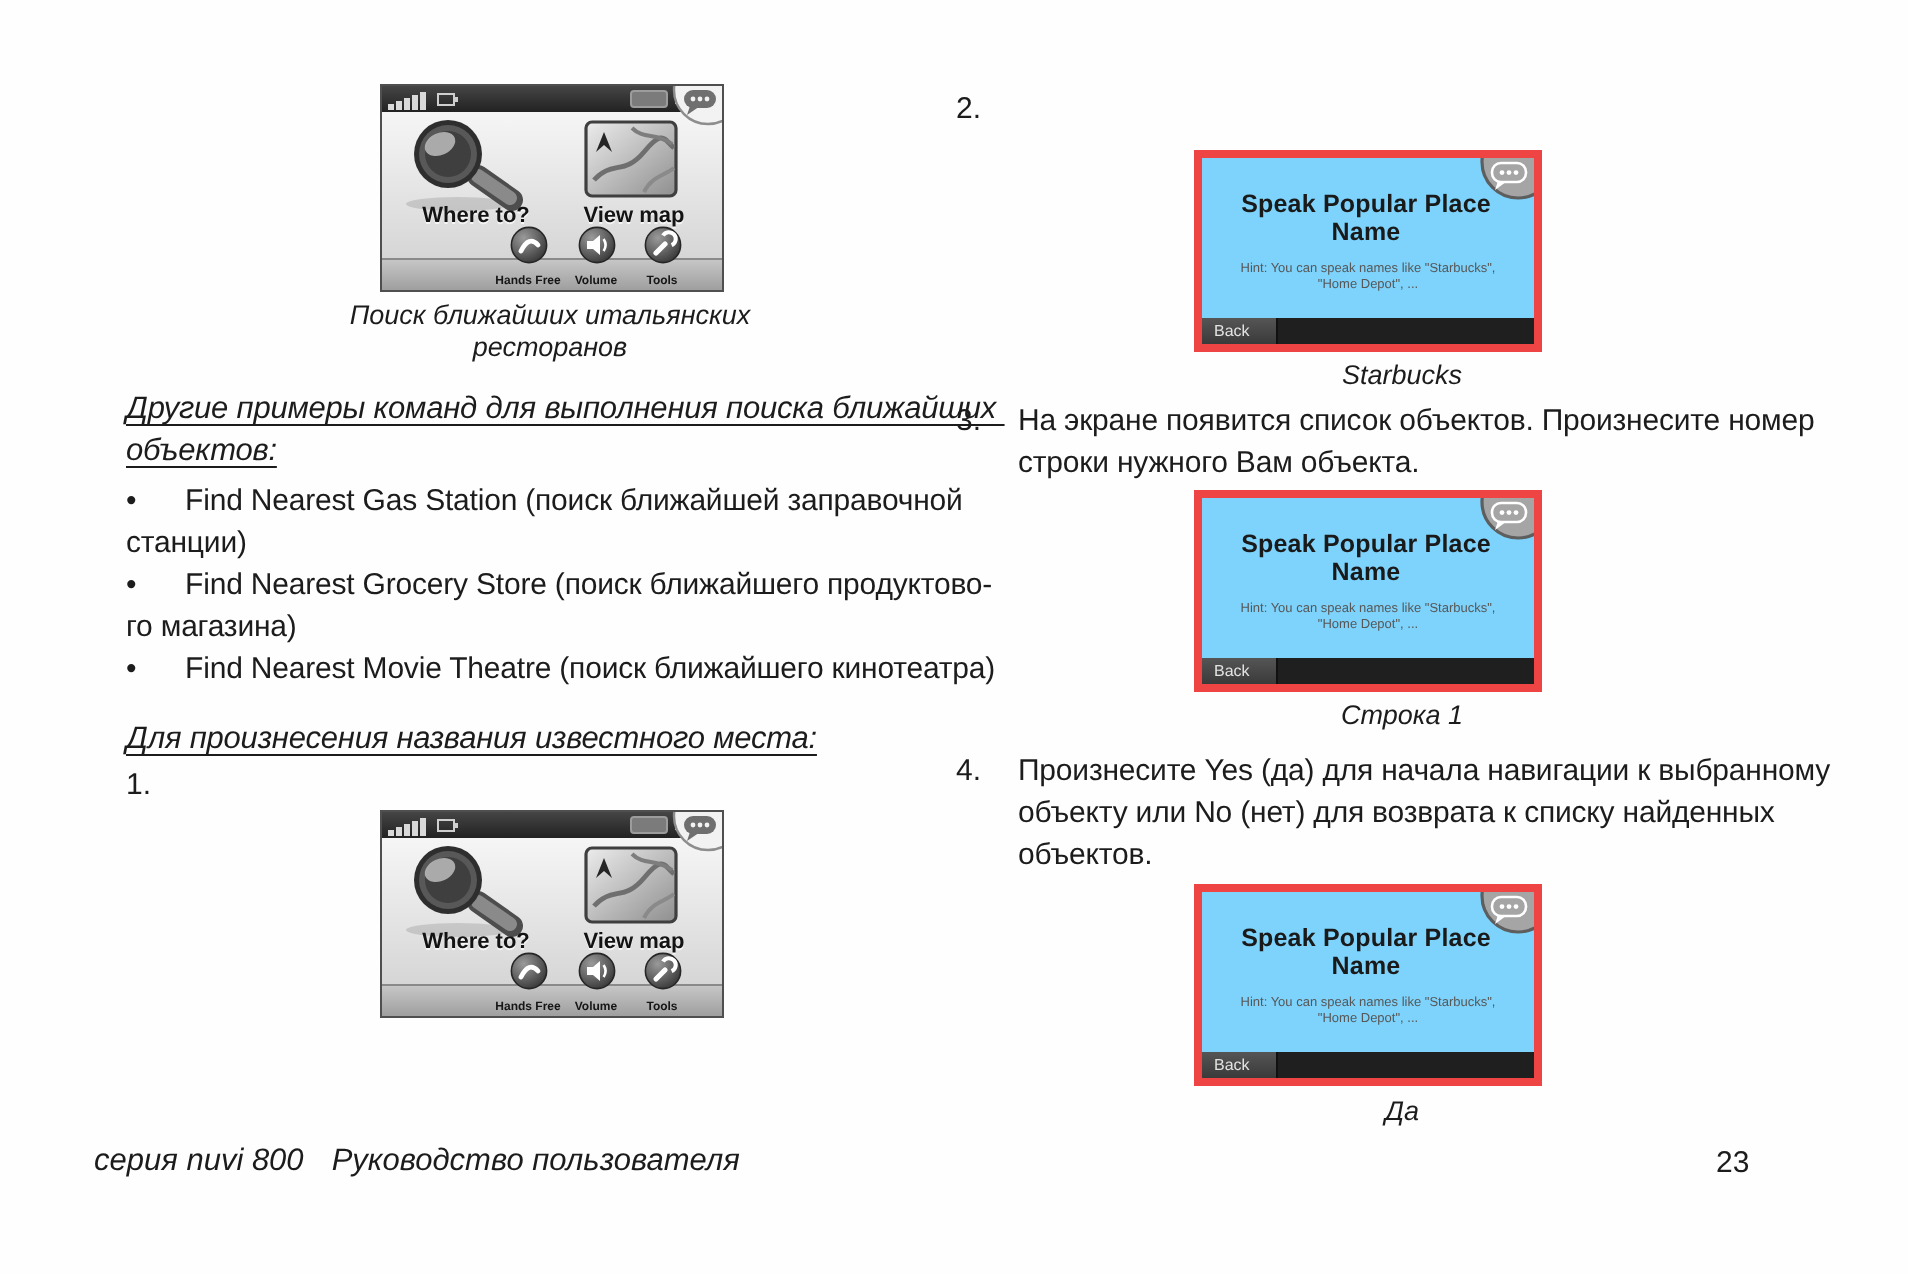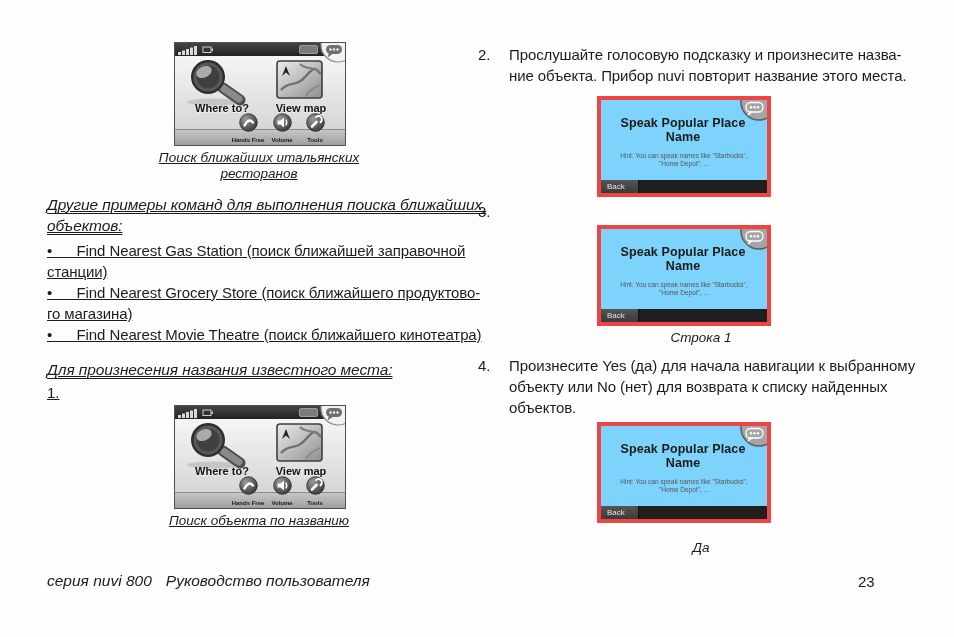--- a/index.html
+++ b/index.html
@@ -2,21 +2,21 @@
 <html><head>
 <meta charset="utf-8">
 <style>
   html,body{margin:0;padding:0;background:#ffffff;}
   #page{
     position:relative;width:954px;height:637px;background:#fefefe;overflow:hidden;
     font-family:"Liberation Sans",sans-serif;color:#1c1c1c;
   }
   
   .col{position:absolute;top:0;}
-  #left-col{left:47px;top:42px;width:424px;text-decoration:underline;}
+  #left-col{left:63px;top:42px;width:424px;}
   #right-col{left:478px;top:44px;width:446px;}
 
   .body-text{font-size:15px;line-height:21px;white-space:pre;letter-spacing:-0.1px;}
   .uheading{font-size:15.5px;line-height:21px;font-style:italic;text-decoration:underline;
             text-underline-offset:3px;white-space:pre;letter-spacing:-0.1px;}
   .step{display:flex;}
   .step-num{width:31px;flex:none;font-size:15px;line-height:21px;}
   .bullet-item{font-size:15px;line-height:21px;white-space:pre;letter-spacing:-0.1px;}
   .shot-caption{font-size:13.5px;line-height:16px;font-style:italic;text-align:center;white-space:pre;}
 
@@ -64,21 +64,21 @@
   #step1{margin-top:2px;}
   #shot2{margin-top:2px;}
   #cap2{margin-top:4px;}
   #shotR1{margin-top:10px;}
   #capR1{margin-top:4px;}
   #step3{margin-top:4px;}
   #shotR2{margin-top:3px;}
   #capR2{margin-top:4px;}
   #step4{margin-top:9px;}
   #shotR3{margin-top:4px;}
-  #capR3{margin-top:17px;}
+  #capR3{margin-top:5px;}
 </style>
 </head>
 <body>
 
 <svg width="0" height="0" style="position:absolute">
   <defs>
     <radialGradient id="toolGrad" cx="35%" cy="30%" r="80%">
       <stop offset="0%" stop-color="#9a9a9a"></stop>
         <stop offset="100%" stop-color="#333"></stop>
     </radialGradient>
@@ -251,29 +251,26 @@
           <svg width="19" height="19" viewBox="0 0 19 19">
             <circle cx="9.5" cy="9.5" r="8.8" fill="url(#toolGrad)" stroke="#262626" stroke-width="0.8"></circle>
             <line x1="6" y1="13.5" x2="10.5" y2="9" stroke="#fff" stroke-width="2.6" stroke-linecap="round"></line>
             <path d="M9.5 4.8 A3.4 3.4 0 1 1 13.8 9.6" stroke="#fff" stroke-width="2" fill="none"></path>
           </svg>
           <span class="tool-label">Tools</span>
         </div>
       </div>
     </div>
 
-    <div id="cap2" class="shot-caption">Поиск объекта по названию</div>
   </div>
 
   <div id="right-col" class="col">
 
     <div class="step">
       <div class="step-num">2.</div>
-      <div class="body-text">Прослушайте голосовую подсказку и произнесите назва-
-ние объекта. Прибор nuvi повторит название этого места.</div>
     </div>
 
     <div class="shot-wrap-r" id="shotR1">
       <div class="speak-screen">
         <svg class="speak-badge" viewBox="0 0 36 30">
           <circle cx="26" cy="4" r="18" fill="#a5a5a5" stroke="#5e5e5e" stroke-width="1.6"></circle>
           <rect x="13" y="4.5" width="17" height="9.5" rx="4.5" fill="none" stroke="#fff" stroke-width="1.3"></rect>
           <polygon points="16,13.5 14.5,18 20,14" fill="#fff"></polygon>
           <circle cx="18" cy="9.3" r="1.2" fill="#fff"></circle>
           <circle cx="21.5" cy="9.3" r="1.2" fill="#fff"></circle>
@@ -282,23 +279,26 @@
         <div class="speak-title">Speak Popular Place Name</div>
         <div class="speak-hint">
           <div>Hint: You can speak names like "Starbucks",</div>
           <div>"Home Depot", ...</div>
         </div>
         <div class="speak-bottom">
           <div class="back-btn">Back</div>
         </div>
       </div>
     </div>
+    <div id="capR1" class="shot-caption">Starbucks</div>
 
     <div id="step3" class="step">
       <div class="step-num">3.</div>
+      <div class="body-text">На экране появится список объектов. Произнесите номер
+строки нужного Вам объекта.</div>
     </div>
 
     <div class="shot-wrap-r" id="shotR2">
       <div class="speak-screen">
         <svg class="speak-badge" viewBox="0 0 36 30">
           <circle cx="26" cy="4" r="18" fill="#a5a5a5" stroke="#5e5e5e" stroke-width="1.6"></circle>
           <rect x="13" y="4.5" width="17" height="9.5" rx="4.5" fill="none" stroke="#fff" stroke-width="1.3"></rect>
           <polygon points="16,13.5 14.5,18 20,14" fill="#fff"></polygon>
           <circle cx="18" cy="9.3" r="1.2" fill="#fff"></circle>
           <circle cx="21.5" cy="9.3" r="1.2" fill="#fff"></circle>

